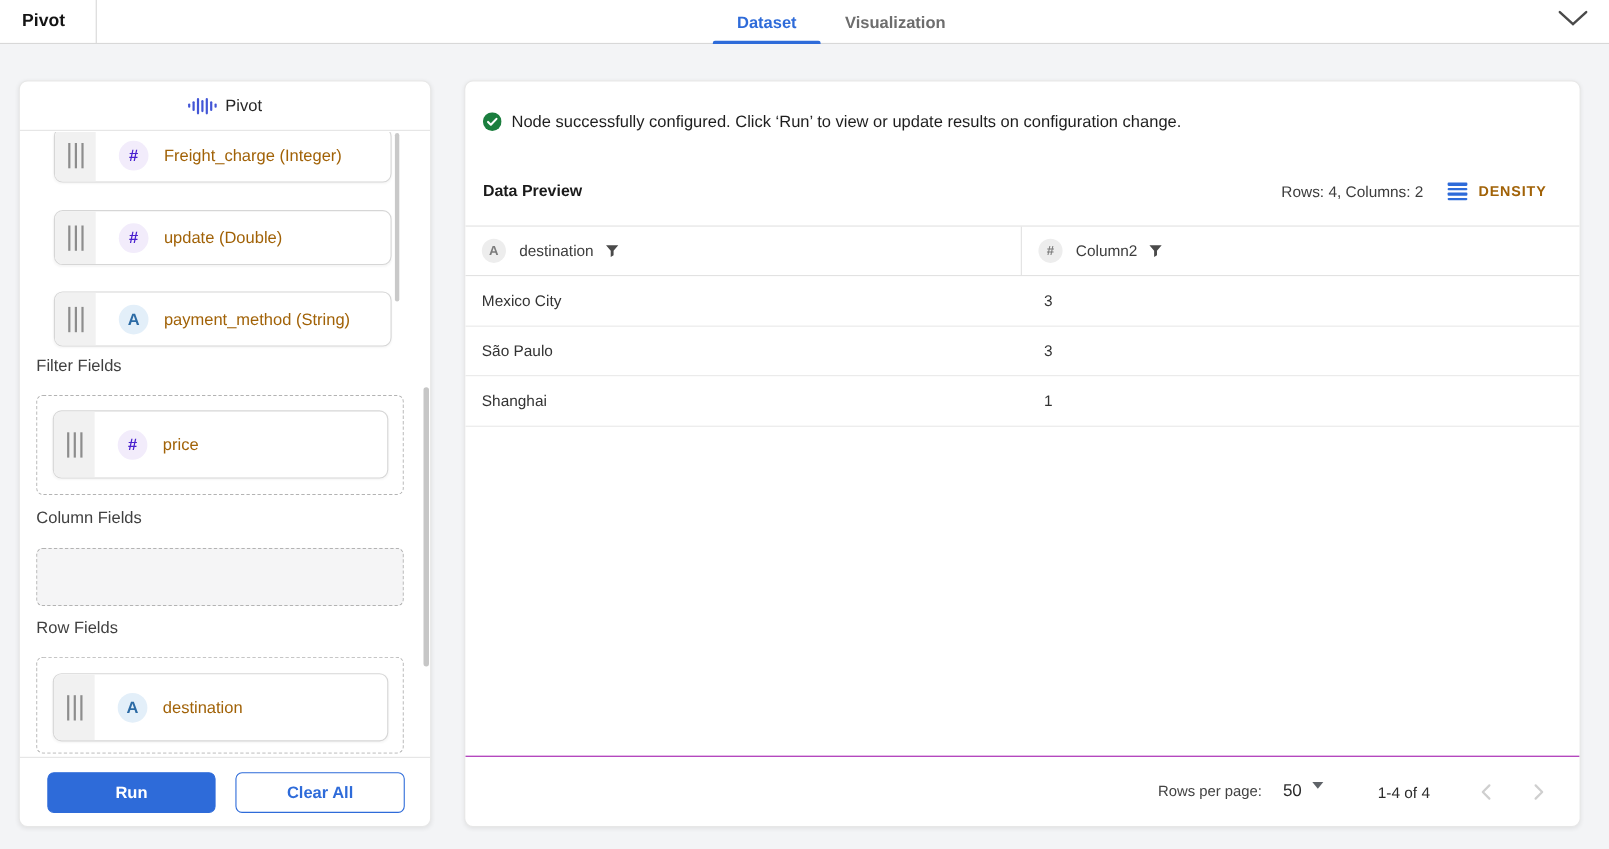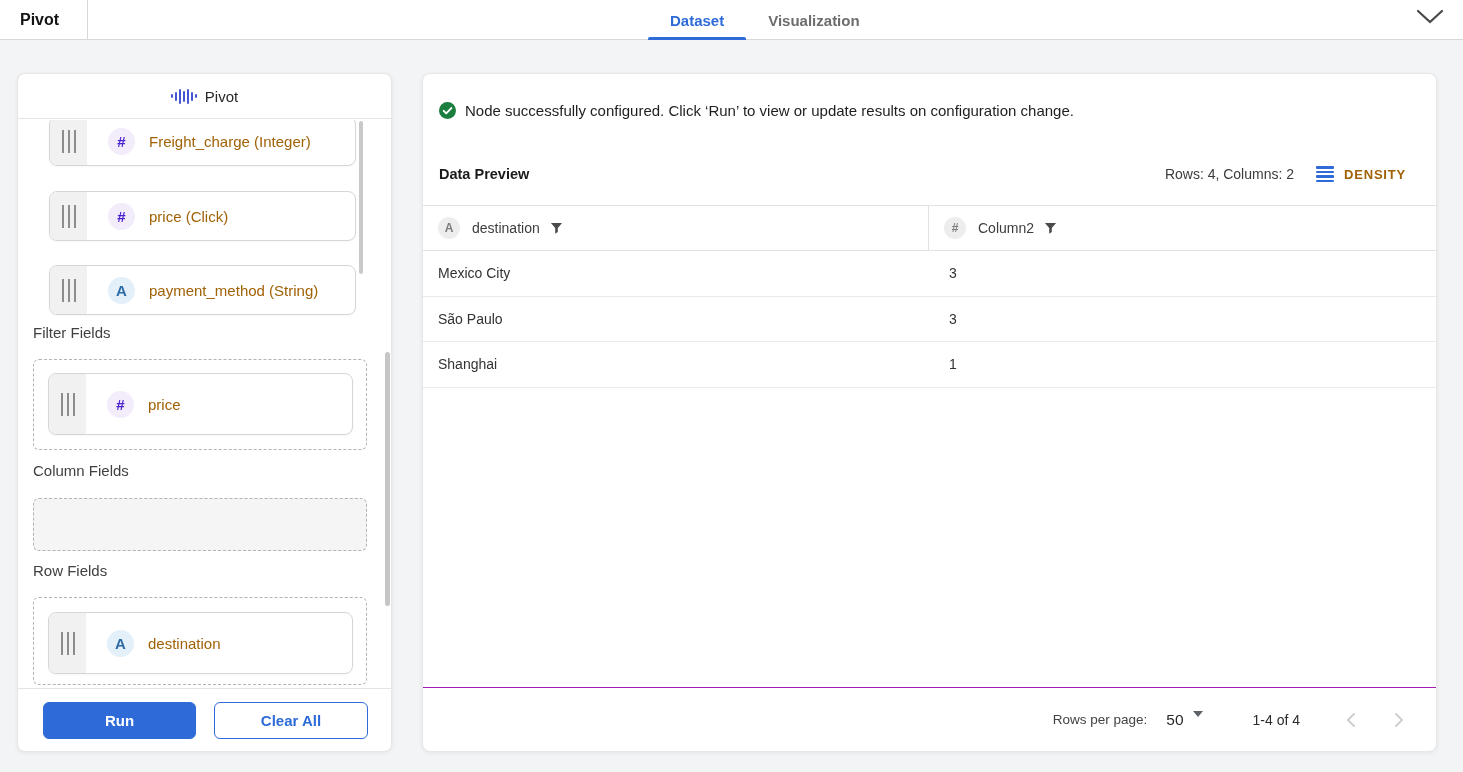--- a/index.html
+++ b/index.html
@@ -126,21 +126,21 @@
   
   .status {
     position:absolute; left:16px; top:28px; display:flex; align-items:center; gap:9px;
     font-size:15px; color:#1e1e1e;
   }
   .preview-head {
     position:absolute; left:16px; right:30px; top:89px; height:22px;
     display:flex; align-items:center; justify-content:space-between;
   }
   .preview-title { font-size:14.5px; font-weight:700; color:#1a1a1a; }
-  .preview-ctrls { display:flex; align-items:center; }
+  .preview-ctrls { display:flex; }
   .preview-summary { font-size:14px; color:#3c3c3c; }
   .density-icon { margin-left:22px; display:flex; flex-direction:column; gap:2px; cursor:pointer; }
   .density-icon i { display:block; width:18px; height:2.5px; background:#2e6bd9; border-radius:1px; }
   .density-label {
     margin-left:10px; font-size:13px; font-weight:600; letter-spacing:0.8px;
     color:#a16207; cursor:pointer;
   }
 
   .thead {
     position:absolute; left:0; right:0; top:131px; height:46px;
@@ -225,21 +225,21 @@
       <div class="chip-icon num">#</div>
       <span class="chip-label">Freight_charge (Integer)</span>
     </div>
     <div class="chip" style="top:71px;">
       <div class="chip-handle">
           <i></i>
           <i></i>
           <i></i>
         </div>
       <div class="chip-icon num">#</div>
-      <span class="chip-label">price (Click)</span>
+      <span class="chip-label">update (Double)</span>
     </div>
     <div class="chip" style="top:145px;">
       <div class="chip-handle">
           <i></i>
           <i></i>
           <i></i>
         </div>
       <div class="chip-icon str">A</div>
       <span class="chip-label">payment_method (String)</span>
     </div>

